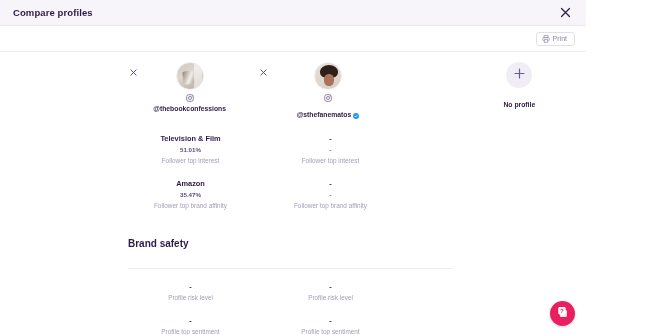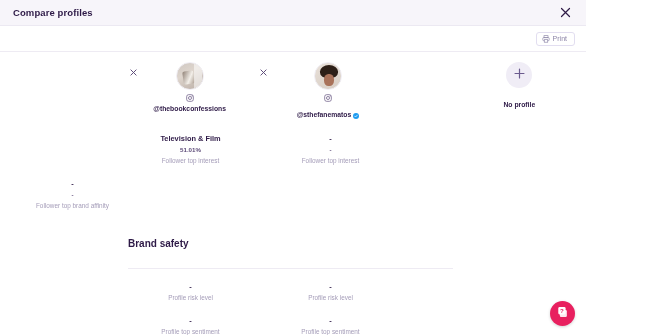--- a/index.html
+++ b/index.html
@@ -264,20 +264,25 @@
         <div class="metric-cell m-c2">
           <div class="m-dash">-</div>
           <div class="m-dash2">-</div>
           <div class="m-label">Follower top interest</div>
         </div>
       </div>
 
       <div class="gap-row"></div>
 
       <div class="metric-row">
+        <div class="metric-cell m-c1">
+          <div class="m-title">Amazon</div>
+          <div class="m-value">35.47%</div>
+          <div class="m-label">Follower top brand affinity</div>
+        </div>
         <div class="metric-cell m-c2">
           <div class="m-dash">-</div>
           <div class="m-dash2">-</div>
           <div class="m-label">Follower top brand affinity</div>
         </div>
       </div>
     </div>
 
     <div class="section">
       <div class="section-title">Brand safety</div>

